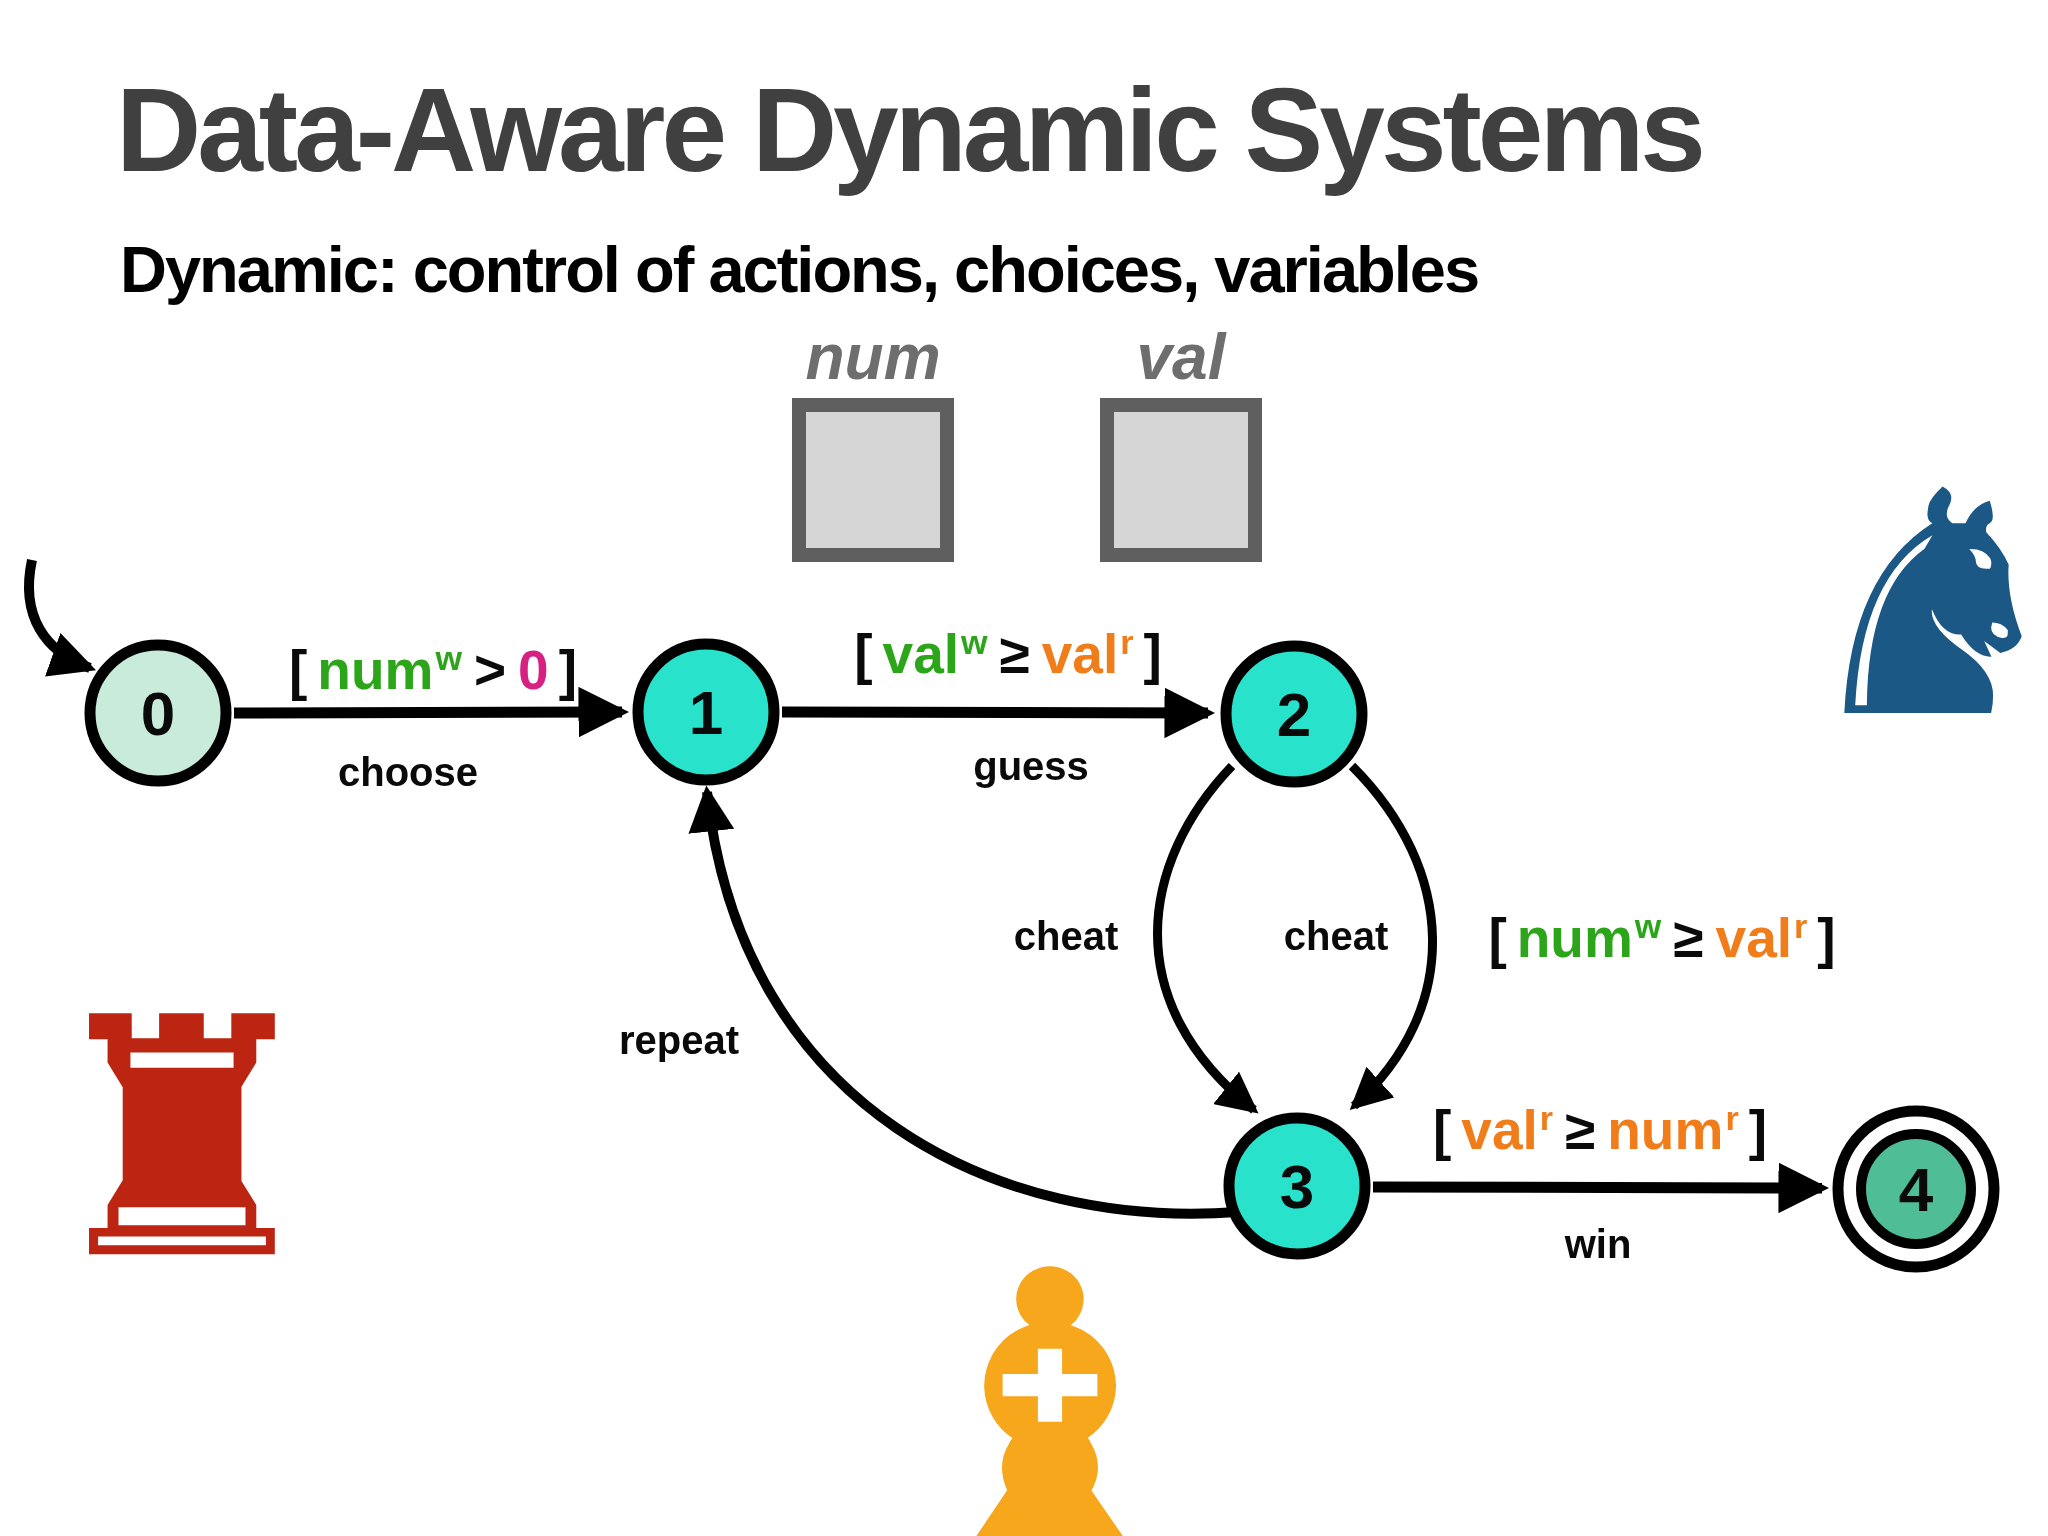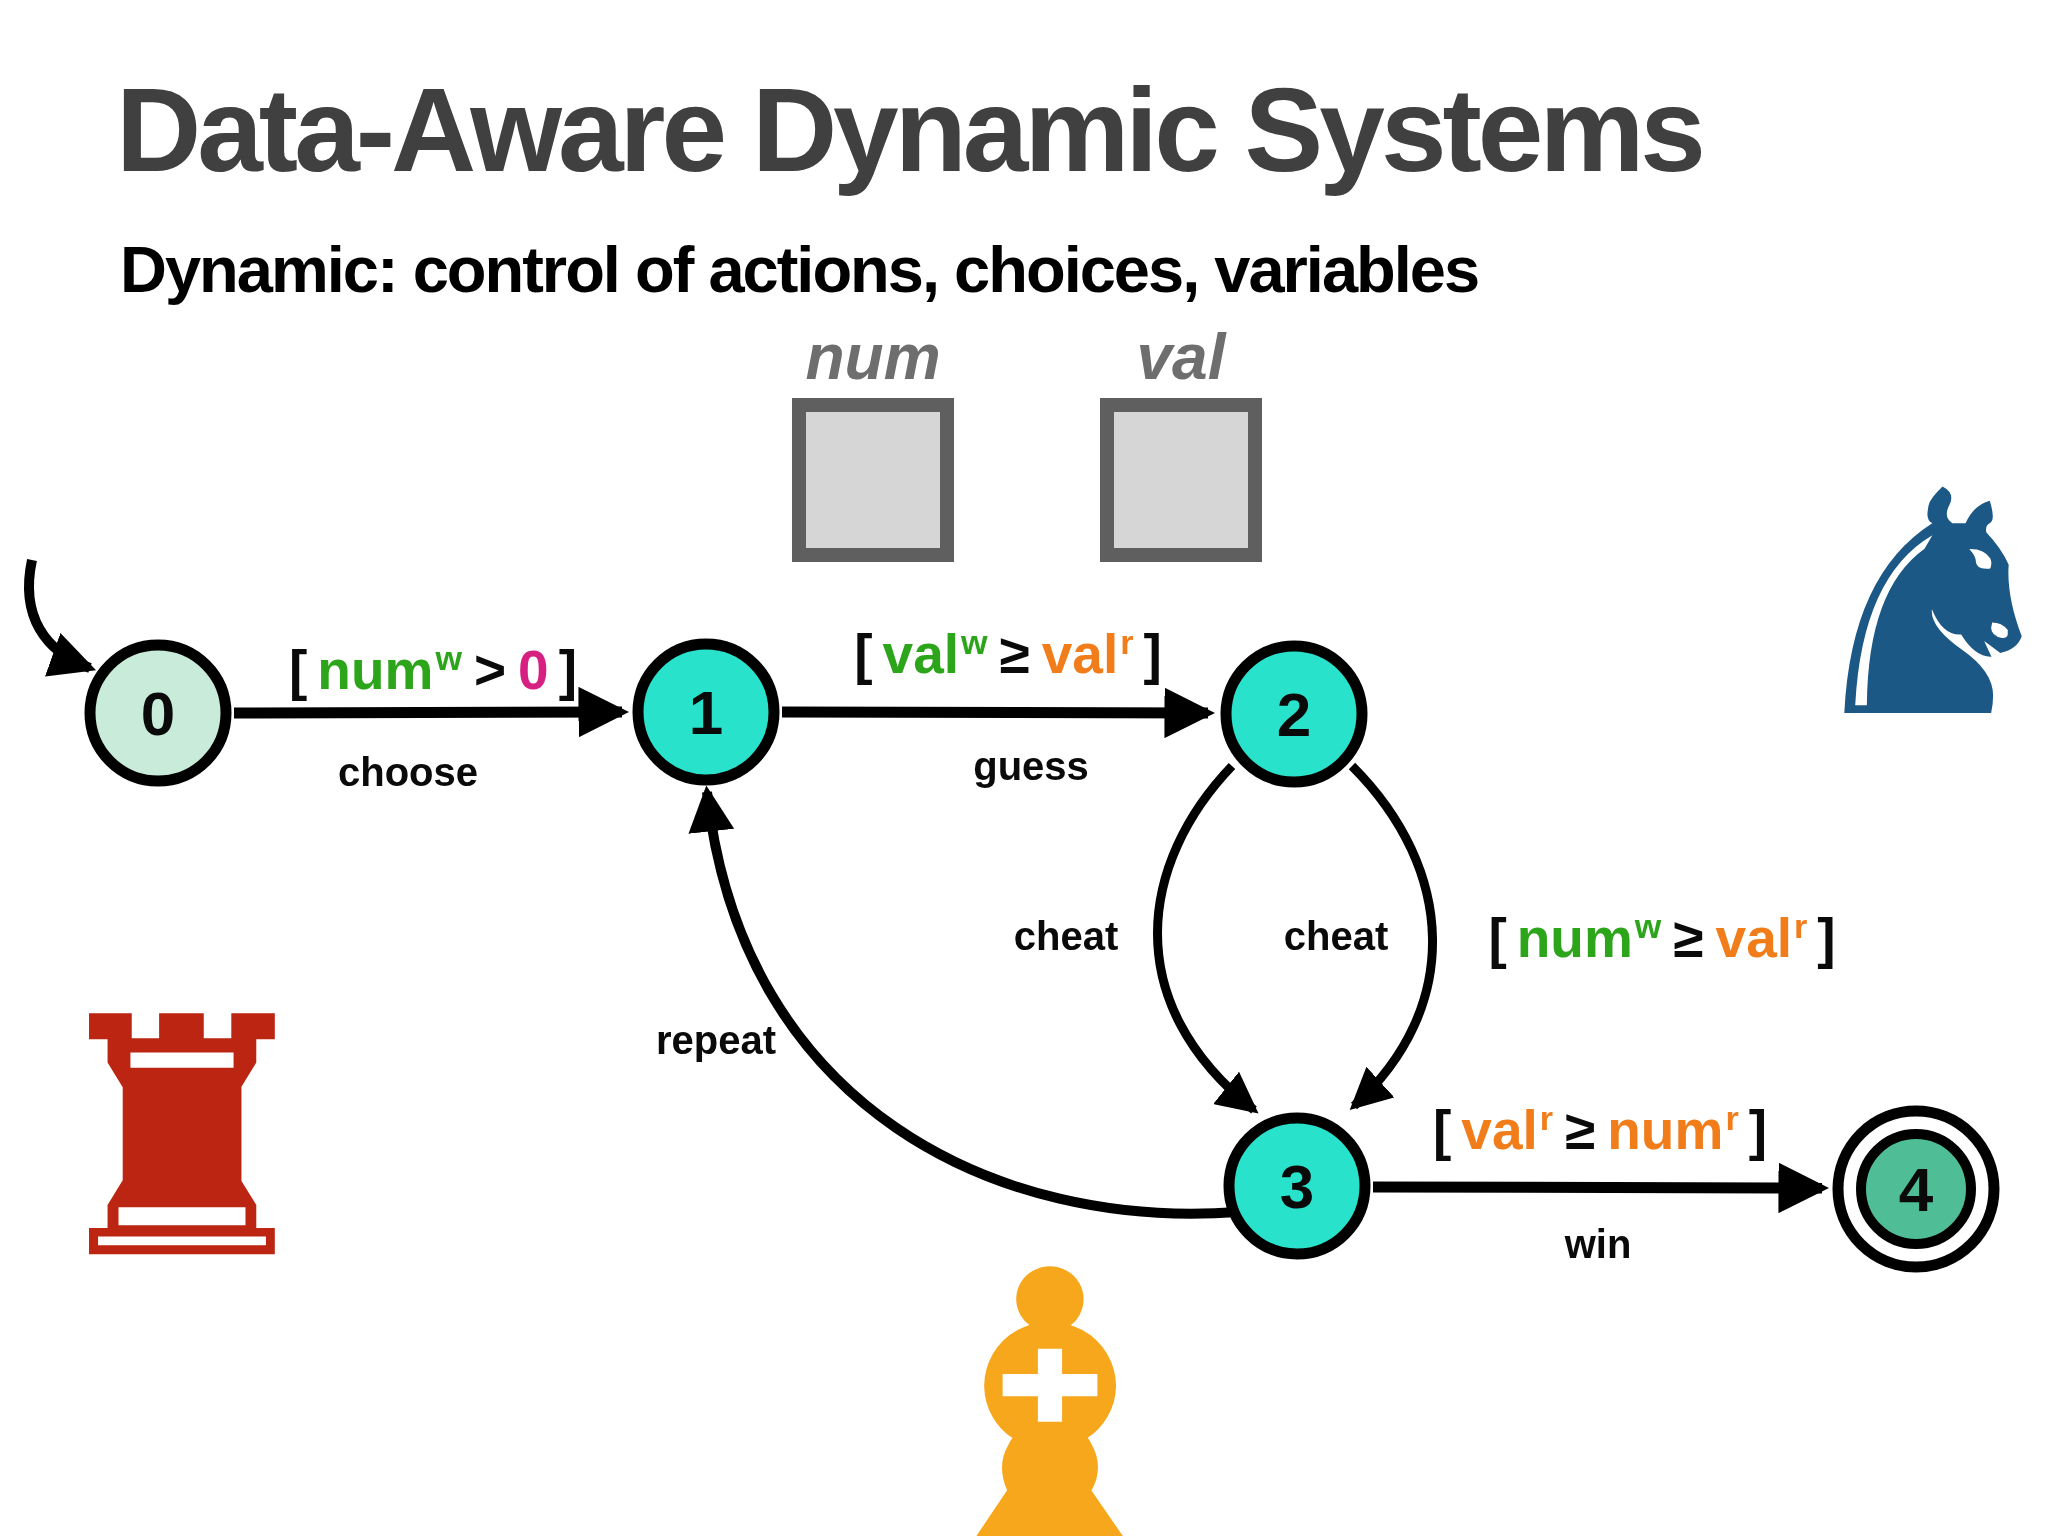--- a/index.html
+++ b/index.html
@@ -78,21 +78,21 @@
   <span class="br open">[</span><span style="color: rgb(44, 165, 27);">val</span><span class="sup" style="color: rgb(44, 165, 27);">w</span><span class="op">≥</span><span style="color: rgb(240, 125, 26);">val</span><span class="sup" style="color: rgb(240, 125, 26);">r</span><span class="br close">]</span>
 </div>
 <div class="abs lbl action" style="left:1000px;top:766px;margin-left:31px;">guess</div>
 
 <div class="abs lbl action" style="left:1066px;top:936px;">cheat</div>
 <div class="abs lbl action" style="left:1336px;top:936px;">cheat</div>
 <div class="abs lbl guard" style="left:1662px;top:938px;">
   <span class="br open">[</span><span style="color: rgb(44, 165, 27);">num</span><span class="sup" style="color: rgb(44, 165, 27);">w</span><span class="op">≥</span><span style="color: rgb(240, 125, 26);">val</span><span class="sup" style="color: rgb(240, 125, 26);">r</span><span class="br close">]</span>
 </div>
 
-<div class="abs lbl action" style="left:716px;top:1040px;">repeat</div>
+<div class="abs lbl action" style="left:679px;top:1040px;">repeat</div>
 
 <div class="abs lbl guard" style="left:1600px;top:1130px;">
   <span class="br open">[</span><span style="color: rgb(240, 125, 26);">val</span><span class="sup" style="color: rgb(240, 125, 26);">r</span><span class="op">≥</span><span style="color: rgb(240, 125, 26);">num</span><span class="sup" style="color: rgb(240, 125, 26);">r</span><span class="br close">]</span>
 </div>
 <div class="abs lbl action" style="left:1598px;top:1244px;">win</div>
 
 <div class="abs piece" style="left:1933px;top:606px;font-size:310px;">
   <span class="flip" style="color: rgb(27, 88, 134);">♞</span>
 </div>
 <div class="abs piece" style="left:182px;top:1140px;font-size:330px;">

